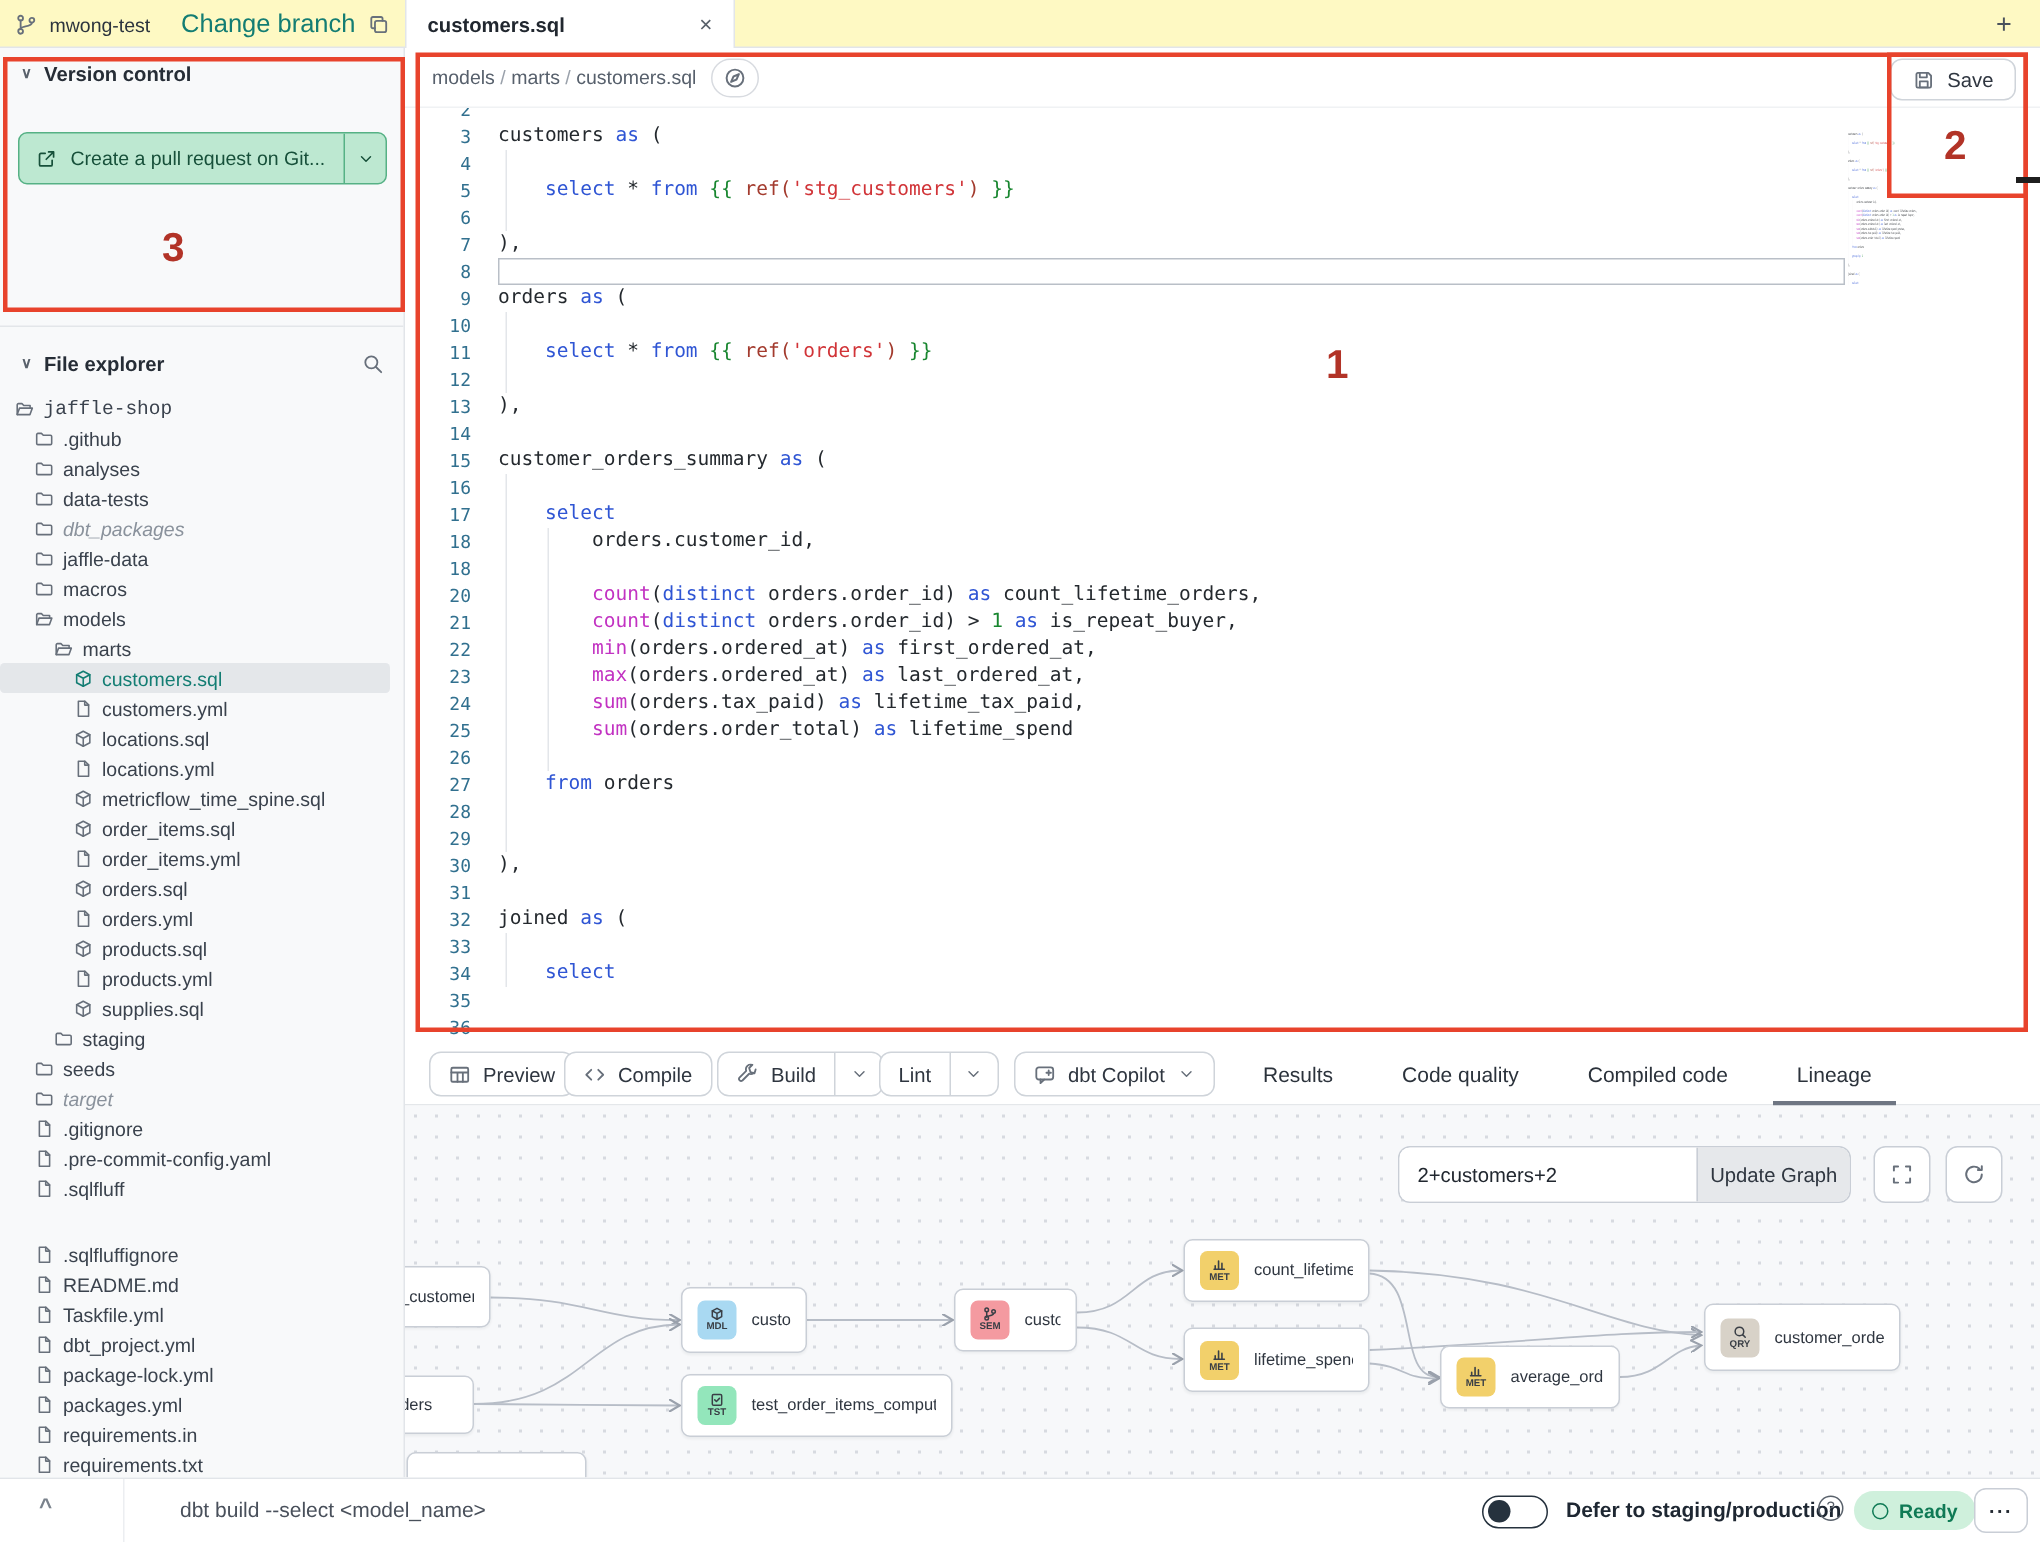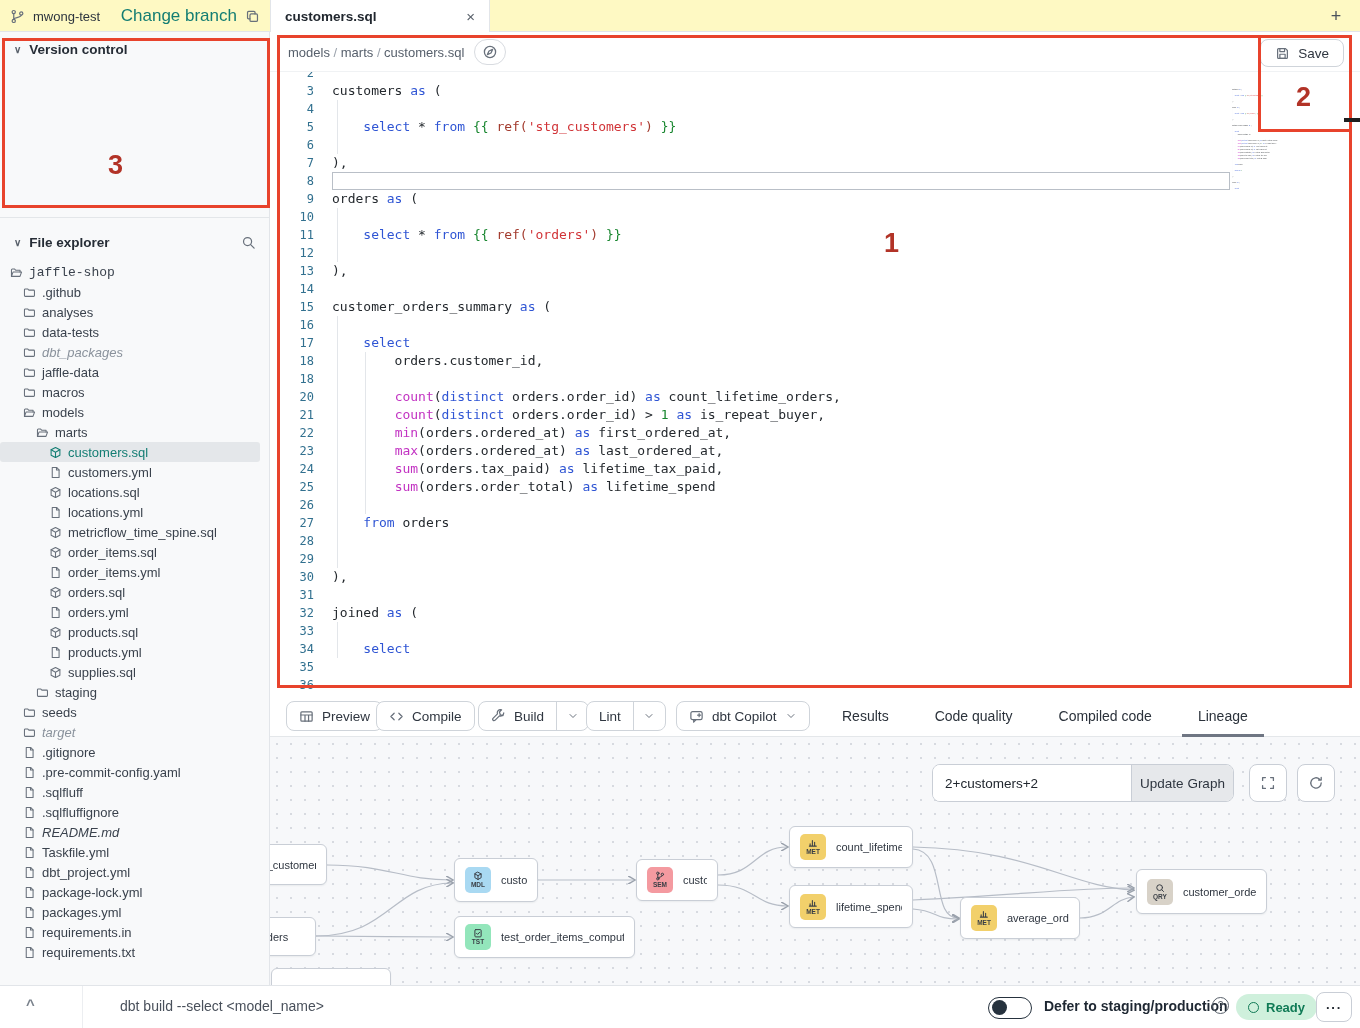--- a/index.html
+++ b/index.html
@@ -124,20 +124,38 @@
     </div>
     <div class="tb-plus">+</div>
   </div>
 
   <div class="sidebar">
     <div class="vc-section">
       <div class="side-header">
         <span class="chev">∨</span>
         <span>Version control</span>
       </div>
+      <div class="pr-btn">
+        <span class="pr-main">
+          <span class="ic" style="color:#17503a">
+              <svg width="14" height="14" viewBox="0 0 16 16" fill="none" stroke="currentColor" stroke-width="1.3" stroke-linecap="round" stroke-linejoin="round">
+                <path d="M7 3.7H3.7a1 1 0 0 0-1 1v7.6a1 1 0 0 0 1 1h7.6a1 1 0 0 0 1-1V9"></path>
+                <path d="M9.6 2.6h3.8v3.8M13.2 2.8 7.8 8.2"></path>
+              </svg>
+            </span>
+          <span>Create a pull request on Git...</span>
+        </span>
+        <span class="pr-caret">
+            <span class="ic" style="color:#17503a">
+              <svg width="12" height="12" viewBox="0 0 16 16" fill="none" stroke="currentColor" stroke-width="1.3" stroke-linecap="round" stroke-linejoin="round">
+                <path d="M4 6l4 4 4-4"></path>
+              </svg>
+            </span>
+          </span>
+      </div>
     </div>
     <div class="side-header fe-header" style="position:absolute;top:193px;width:270px">
       <span class="chev">∨</span>
       <span>File explorer</span>
       <span class="ic search">
           <svg width="15" height="15" viewBox="0 0 16 16" fill="none" stroke="currentColor" stroke-width="1.3" stroke-linecap="round" stroke-linejoin="round">
             <circle cx="7" cy="7" r="4.3"></circle>
             <path d="M10.3 10.3 14 14"></path>
           </svg>
         </span>
@@ -370,30 +388,30 @@
         </div>
         <div class="trow" style="padding-left: 23px;">
           <span class="ic">
             <svg width="13" height="13" viewBox="0 0 16 16" fill="none" stroke="currentColor" stroke-width="1.3" stroke-linecap="round" stroke-linejoin="round">
               <path d="M4 1.8h5.4l3 3v9.4H4z"></path>
               <path d="M9.2 1.8v3.2h3.2"></path>
             </svg>
           </span>
           <span>.sqlfluff</span>
         </div>
-        <div class="trow" style="padding-left: 23px;">
+        <div class="trow" style="padding-left: 23px; margin-top: 24px;">
           <span class="ic">
             <svg width="13" height="13" viewBox="0 0 16 16" fill="none" stroke="currentColor" stroke-width="1.3" stroke-linecap="round" stroke-linejoin="round">
               <path d="M4 1.8h5.4l3 3v9.4H4z"></path>
               <path d="M9.2 1.8v3.2h3.2"></path>
             </svg>
           </span>
           <span>.sqlfluffignore</span>
         </div>
-        <div class="trow" style="padding-left: 23px; font-style: italic;">
+        <div class="trow" style="padding-left: 23px;">
           <span class="ic">
             <svg width="13" height="13" viewBox="0 0 16 16" fill="none" stroke="currentColor" stroke-width="1.3" stroke-linecap="round" stroke-linejoin="round">
               <path d="M4 1.8h5.4l3 3v9.4H4z"></path>
               <path d="M9.2 1.8v3.2h3.2"></path>
             </svg>
           </span>
           <span>README.md</span>
         </div>
         <div class="trow" style="padding-left: 23px;">
           <span class="ic">

